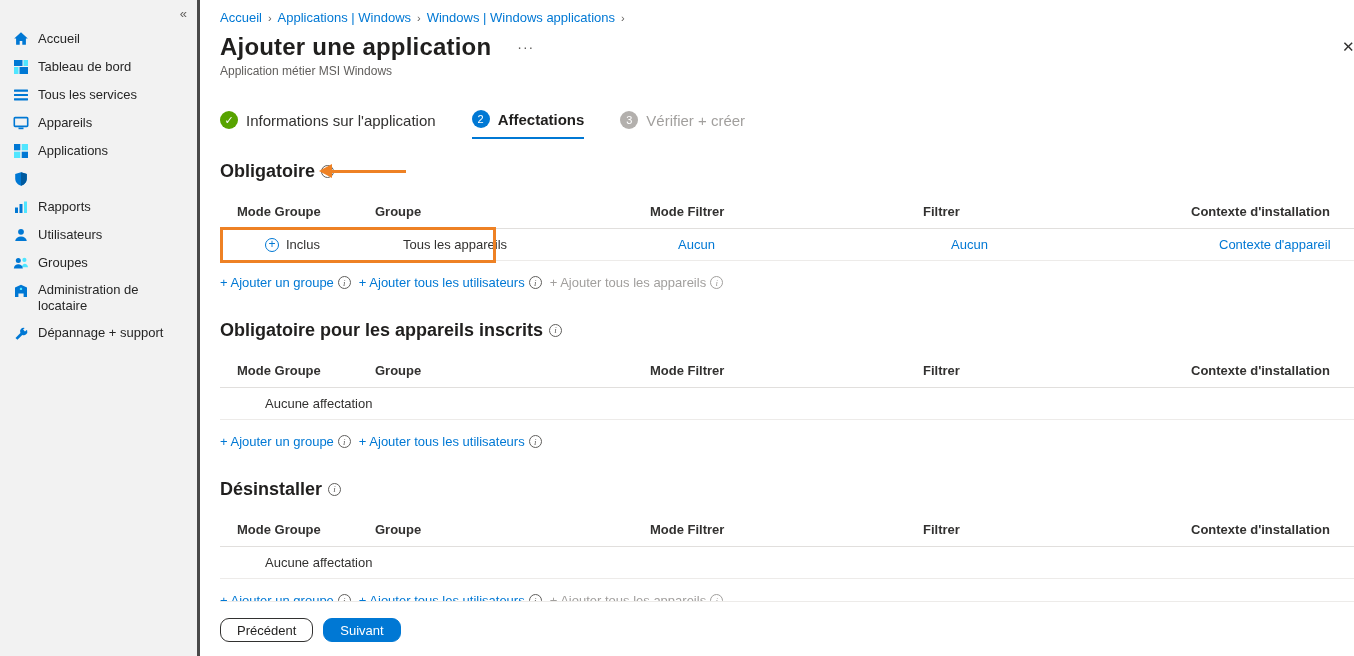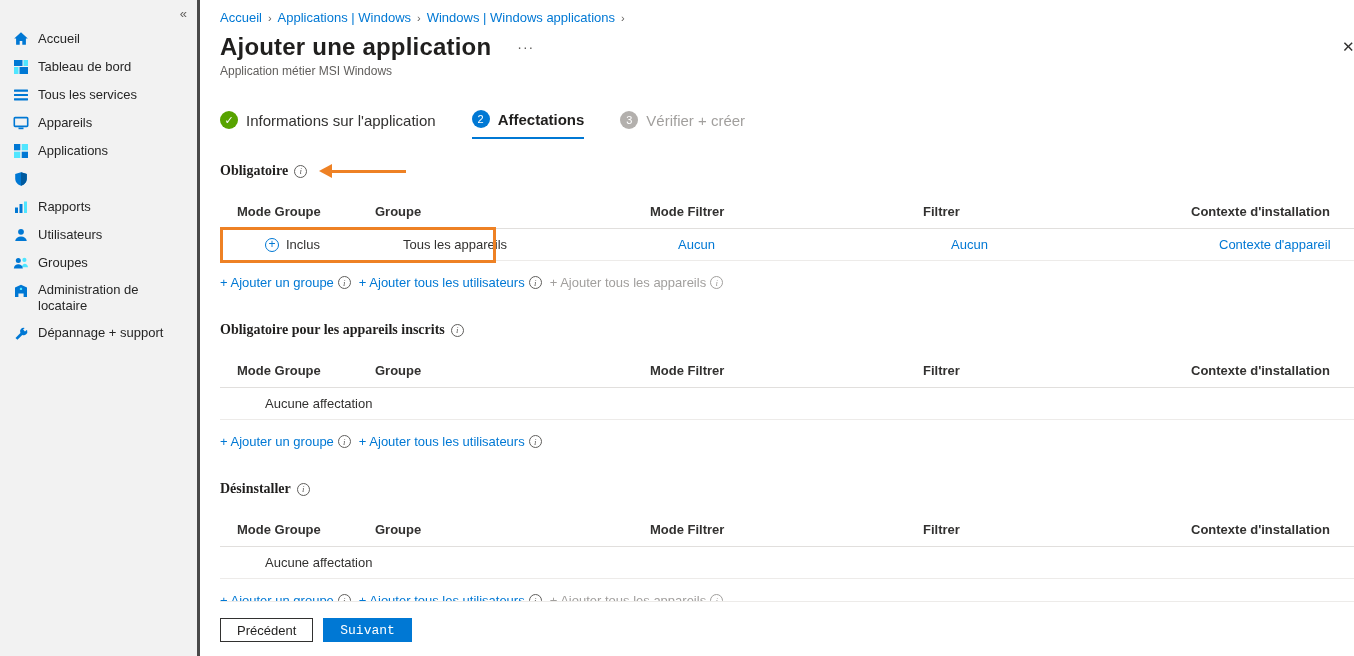--- a/index.html
+++ b/index.html
@@ -38,21 +38,21 @@
   .tab.future .badge { background: #b3b0ad; }
   .tab .tlabel { font-size: 15px; }
   .tab.done .tlabel { color: #323130; }
   .tab.active { border-bottom: 2px solid #0078d4; }
   .tab.active .tlabel { color: #201f1e; font-weight: 700; }
   .tab.future .tlabel { color: #a19f9d; }
 
   
   .assign-section { margin-top: 22px; }
   .section-title-row { display: flex; align-items: center; gap: 6px; position: relative; height: 20px; }
-  .section-title { font-size: 14px; font-weight: 700; color: #201f1e; font-family: Liberation Serif, serif; }
+  .section-title { font-size: 18px; font-weight: 700; color: #201f1e; }
   .info { display: inline-flex; width: 13px; height: 13px; min-width: 13px; border-radius: 50%; border: 1px solid #5f5e5c; color: #5f5e5c; font-size: 9px; align-items: center; justify-content: center; cursor: default; font-family: "Liberation Serif", serif; font-style: italic; }
   .info::before { content: "i"; }
 
   .annotation-arrow { position: absolute; left: 112px; top: 9px; width: 74px; height: 3px; background: #ee8124; }
   .annotation-arrow::before { content: ""; position: absolute; left: -13px; top: -6px; width: 0; height: 0; border-top: 7.5px solid transparent; border-bottom: 7.5px solid transparent; border-right: 13px solid #ee8124; }
 
   .thead, .trow { display: grid; grid-template-columns: 155px 275px 273px 268px 1fr 34px; align-items: center; }
   .thead { margin-top: 14px; border-bottom: 1px solid #e1dfdd; padding: 9px 0; }
   .th { font-weight: 700; font-size: 13px; color: #323130; white-space: nowrap; }
   .c1 { padding-left: 17px; }
@@ -68,23 +68,23 @@
   .empty-row .td { color: #323130; }
 
   .links-row { display: flex; align-items: center; gap: 8px; margin-top: 14px; }
   .link-group { display: inline-flex; align-items: center; gap: 4px; }
   .add-link { color: #0078d4; font-size: 13px; }
   .link-group.disabled .add-link { color: #a19f9d; cursor: default; }
   .link-group.disabled .info { border-color: #a19f9d; color: #a19f9d; }
 
   
   .footer { position: absolute; left: 0; right: 0; bottom: 0; border-top: 1px solid #edebe9; margin: 0 6px 0 20px; padding: 16px 0 14px 0; display: flex; gap: 10px; background: #fff; }
-  .btn { font-family: inherit; font-size: 13px; padding: 4px 16px; height: 24px; display: inline-flex; align-items: center; cursor: pointer; }
+  .btn { font-family: inherit; font-size: 13px; padding: 4px 16px; height: 24px; display: inline-flex; align-items: center; cursor: pointer; border-radius: 9px; }
   .btn-secondary { background: #fff; border: 1px solid #323130; color: #201f1e; }
-  .btn-primary { background: #0078d4; border: 1px solid #0078d4; color: #fff; font-family: Liberation Mono, monospace; }
+  .btn-primary { background: #0078d4; border: 1px solid #0078d4; color: #fff; }
 </style>
 </head>
 <body>
 
 <div class="app">
 
   <aside class="sidebar">
     <div class="collapse-row">
       <span class="collapse-btn">«</span>
     </div>

